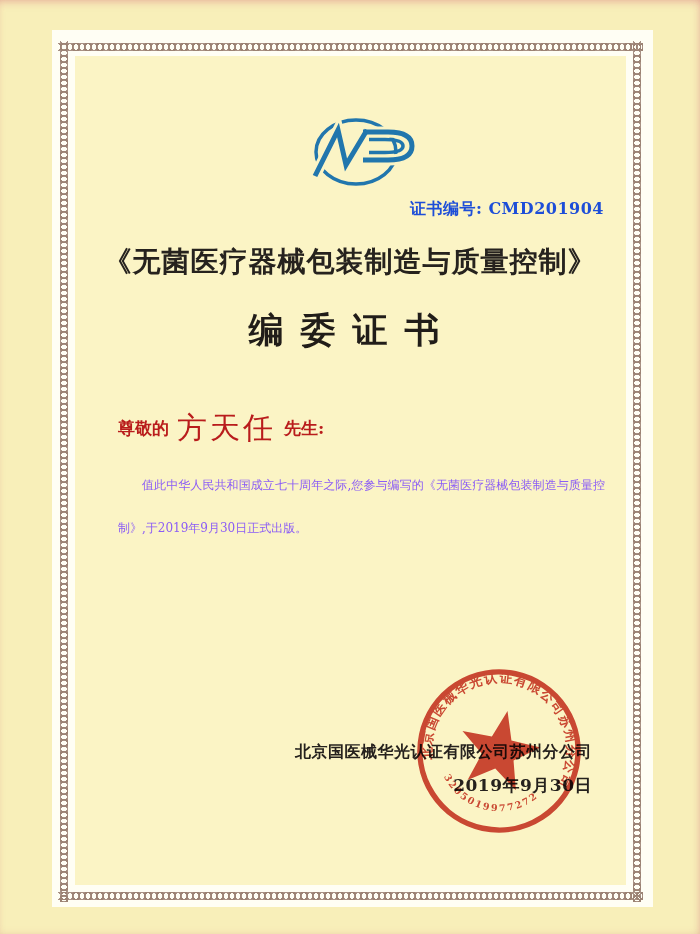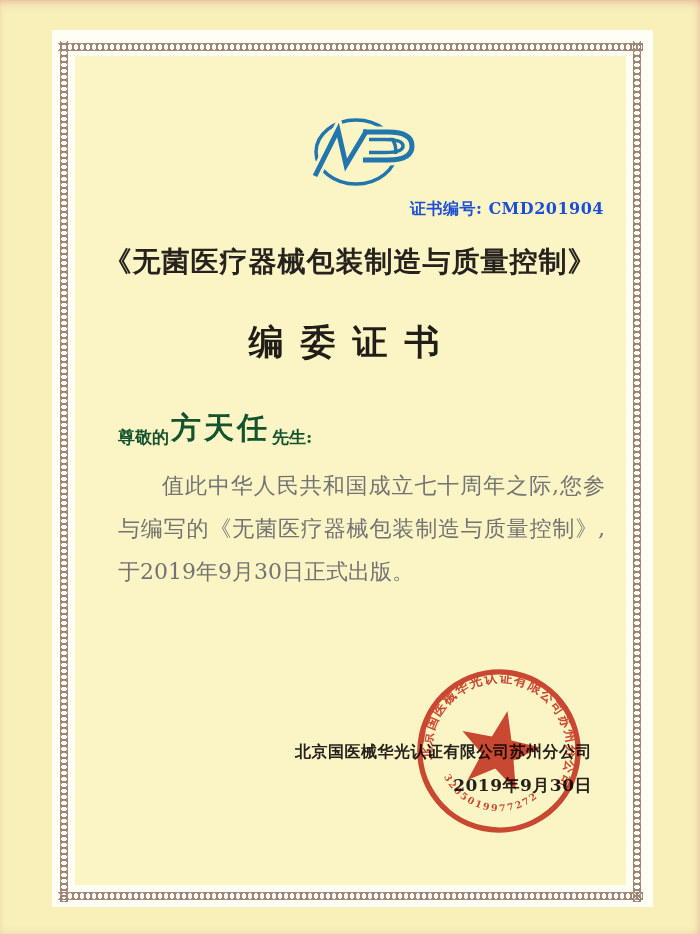--- a/index.html
+++ b/index.html
@@ -38,30 +38,30 @@
 
   .logo{position:absolute;left:312px;top:116px;width:112px;height:74px;}
 
   .cert-no{position:absolute;right:96px;top:199px;font-size:16px;font-weight:bold;
     letter-spacing:.5px;color:#1d4ed8;white-space:nowrap;}
   .cert-no .val{margin-left:6px;}
 
   .book-title{position:absolute;left:0;right:0;top:243px;text-align:center;
     font-size:28px;font-weight:bold;letter-spacing:1px;color:#26221e;}
 
-  .main-title{position:absolute;left:0;right:0;top:303px;margin:16px;text-align:center;
+  .main-title{position:absolute;left:0;right:0;top:303px;margin:4px;text-align:center;
     font-size:35px;font-weight:bold;letter-spacing:17px;padding-left:5px;color:#211d19;}
 
-  .greeting{position:absolute;left:118px;top:408px;display:flex;align-items:flex-end;
-    white-space:nowrap;color:#14532d;}
+  .greeting{position:absolute;left:118px;top:408px;display:flex;align-items:center;
+    white-space:nowrap;color:#b91c1c;}
   .greeting .pre,.greeting .suf{font-size:17px;font-weight:600;}
-  .greeting .name{font-size:30px;font-weight:700;letter-spacing:3px;margin:0 2px;}
+  .greeting .name{font-size:30px;font-weight:400;letter-spacing:3px;margin:0 8px;}
 
   .body-text{position:absolute;left:118px;top:464px;width:487px;
-    font-size:22px;line-height:43px;text-align:justify;color:#737373;}
+    font-size:12px;line-height:43px;text-align:justify;color:#8b5cf6;}
   .body-text p{margin:0;text-indent:2em;}
   .body-text p.thanks{margin-top:7px;}
 
   .signature{position:absolute;right:108px;top:742px;text-align:right;color:#25211d;}
   .signature .company{font-size:16px;font-weight:bold;letter-spacing:.5px;white-space:nowrap;}
   .signature .date{font-size:17px;font-weight:bold;margin-top:11px;letter-spacing:.5px;}
 
   .seal{position:absolute;left:406px;top:658px;width:186px;height:186px;
     mix-blend-mode:multiply;opacity:.9;transform:rotate(12deg);z-index:5;}
   .seal text{font-family:"DejaVu Serif","Liberation Serif",serif;font-weight:bold;fill:#c8372b;}

